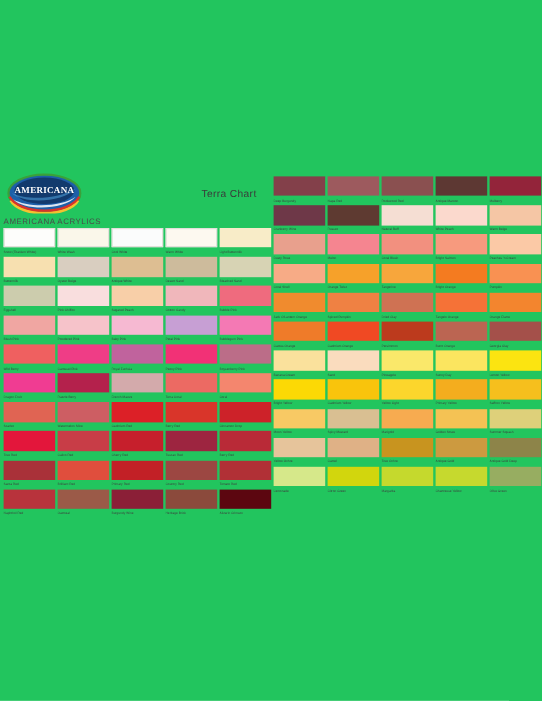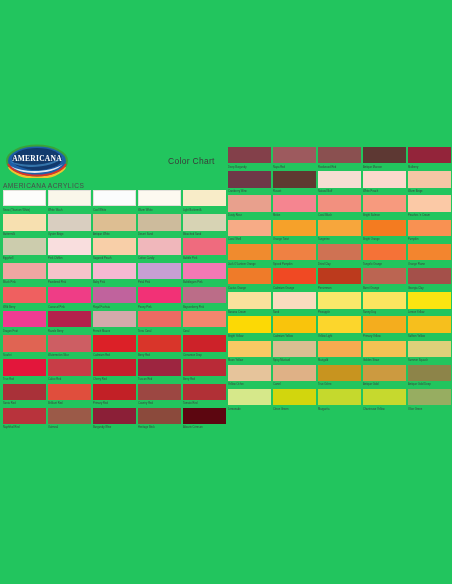--- a/index.html
+++ b/index.html
@@ -63,21 +63,21 @@
         <path d="M2 34a60 31 0 0 1 120 0 60 31 0 0 1-120 0" fill="none" stroke="#3aa03a" stroke-width="4"></path>
         <path d="M6 46a58 29 0 0 0 112 0" fill="none" stroke="#f2c230" stroke-width="5"></path>
         <path d="M4 40a60 31 0 0 0 116 0" fill="none" stroke="#d8332b" stroke-width="4"></path>
         <ellipse cx="62" cy="30" rx="50" ry="22" fill="#123a6d"></ellipse>
         <path d="M10 44c22 14 80 14 104-4-18 22-86 24-104 4z" fill="#ffffff" opacity=".85"></path>
         <path d="M8 34c26 12 78 10 106-8-20 24-88 26-106 8z" fill="#4fa3dd" opacity=".55"></path>
         <text x="62" y="34" text-anchor="middle" font-family="Liberation Serif, serif" font-size="15" font-weight="bold" fill="#ffffff" letter-spacing="0.5">AMERICANA</text>
       </svg>
     </div>
 
-    <div class="chart-title">Color Chart</div>
+    <div class="chart-title">Terra Chart</div>
   </div>
 
   <div class="section-title">AMERICANA ACRYLICS</div>
 
   <div class="grid" id="grid-left">
       <div class="cell">
         <div class="chip bordered" style="background: rgb(253, 253, 251);"></div>
         <div class="chip-label">Snow (Titanium White)</div>
       </div>
       <div class="cell">

